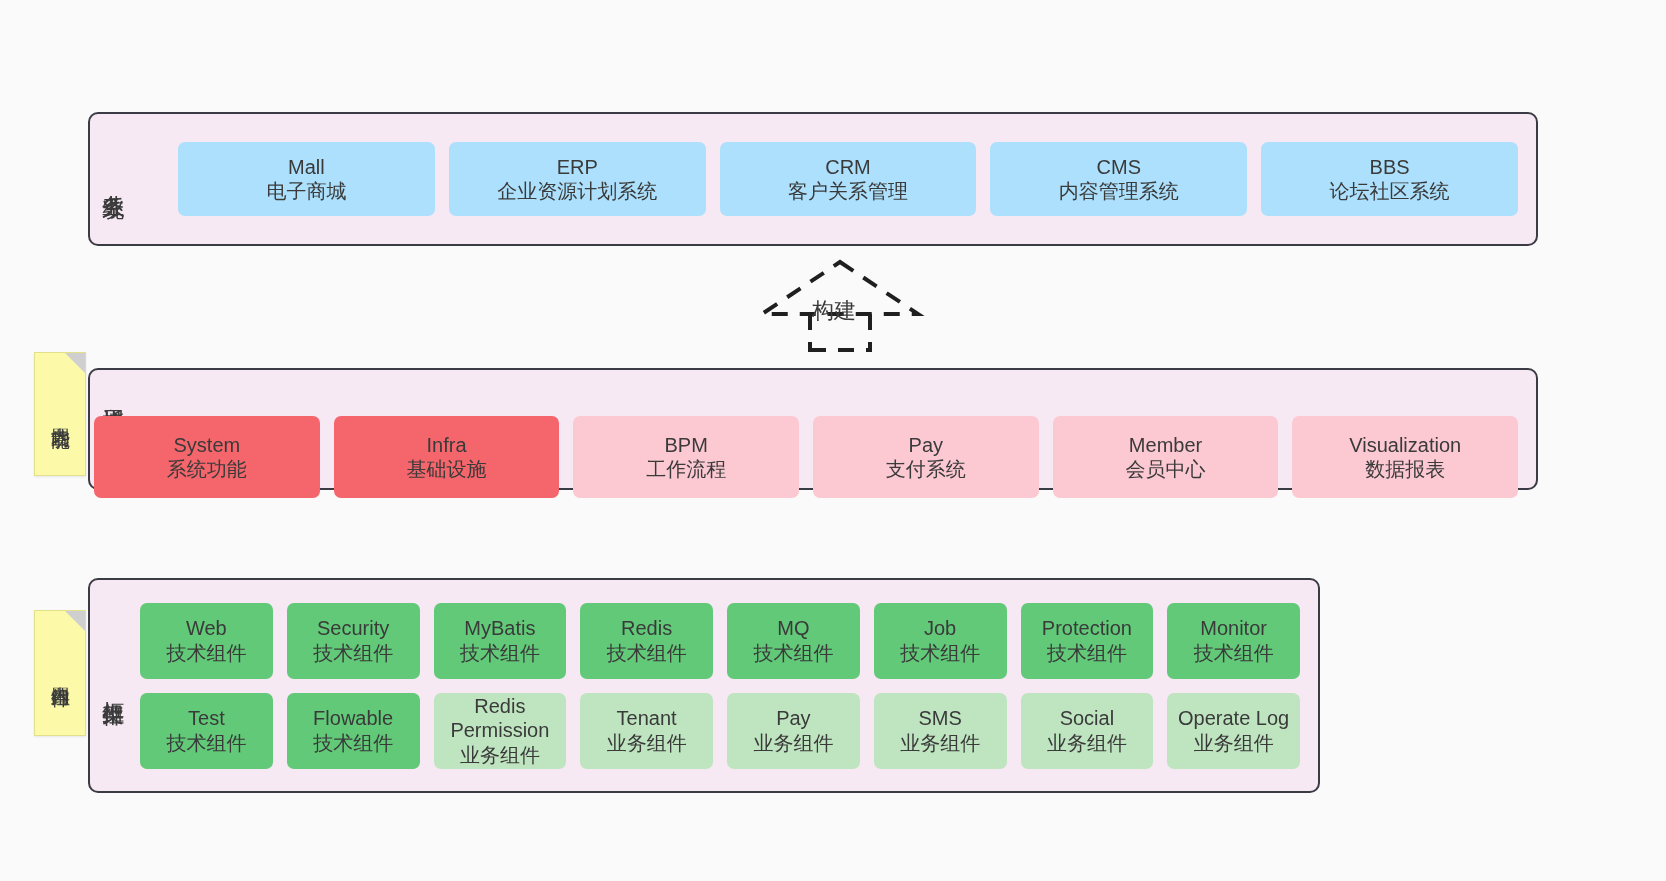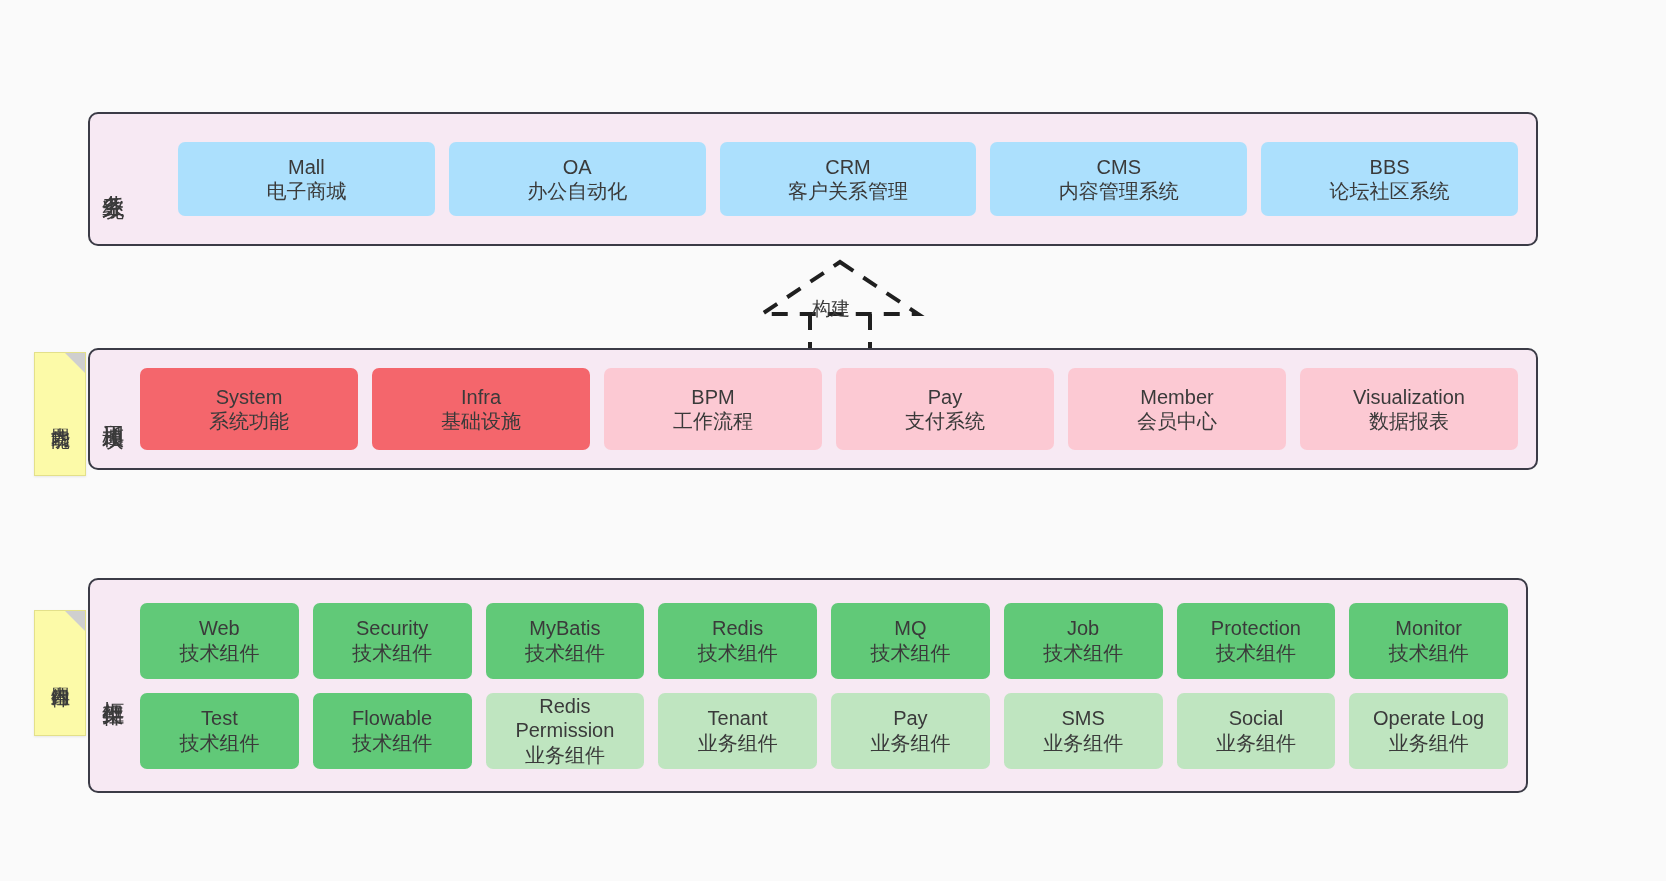--- a/index.html
+++ b/index.html
@@ -70,23 +70,23 @@
   
   .c-blue       {background:#ace0fd;}
   .c-red        {background:#f4666c;}
   .c-pink       {background:#fcc9d3;}
   .c-green      {background:#61c978;}
   .c-lightgreen {background:#bfe5c0;}
 
   
   #band-business {left:88px;  top:112px; width:1450px; height:134px;gap:38px;}
   #band-business .band-body{padding-right:18px;}
-  #band-common   {left:88px;  top:348px; width:1450px; height:122px;}
+  #band-common   {left:88px;  top:368px; width:1450px; height:122px;flex-direction:column;}
   #band-common   .band-body{padding-right:18px;}
-  #band-framework{left:88px;  top:578px; width:1440px; height:215px;}
+  #band-framework{left:88px;  top:578px; width:1232px; height:215px;}
   #band-framework .band-body{padding-right:18px;gap:14px;}
   #band-business .card{height:74px;}
   #band-common   .card{height:82px;}
   #band-framework .card{height:76px;}
 
   
   .sticky{
     position:absolute;
     width:52px;
     background:#fcfaa8;
@@ -113,21 +113,21 @@
   #sticky-common    {left:34px;top:352px;height:124px;}
   #sticky-framework {left:34px;top:610px;height:126px;}
 
   
   .connector{position:absolute;width:180px;height:96px;}
   .connector svg{display:block;}
   .connector .conn-label{
     position:absolute;
     left:60px;
     top:40px;
-    font-size:19px;
+    font-size:22px;
     color:#3a3a3a;
     background:transparent;
     white-space:nowrap;
     padding:0 2px;
   }
   #connector-build   {left:750px;top:256px;}
   #connector-implement{left:765px;top:488px;}
 </style>
 </head>
 <body>
@@ -136,22 +136,22 @@
 
   <div class="band" id="band-business">
     <div class="band-title">业务系统</div>
     <div class="band-body">
       <div class="card-row">
         <div class="card c-blue">
           <span class="en">Mall</span>
           <span class="cn">电子商城</span>
         </div>
         <div class="card c-blue">
-          <span class="en">OA</span>
-          <span class="cn">办公自动化</span>
+          <span class="en">ERP</span>
+          <span class="cn">企业资源计划系统</span>
         </div>
         <div class="card c-blue">
           <span class="en">CRM</span>
           <span class="cn">客户关系管理</span>
         </div>
         <div class="card c-blue">
           <span class="en">CMS</span>
           <span class="cn">内容管理系统</span>
         </div>
         <div class="card c-blue">

